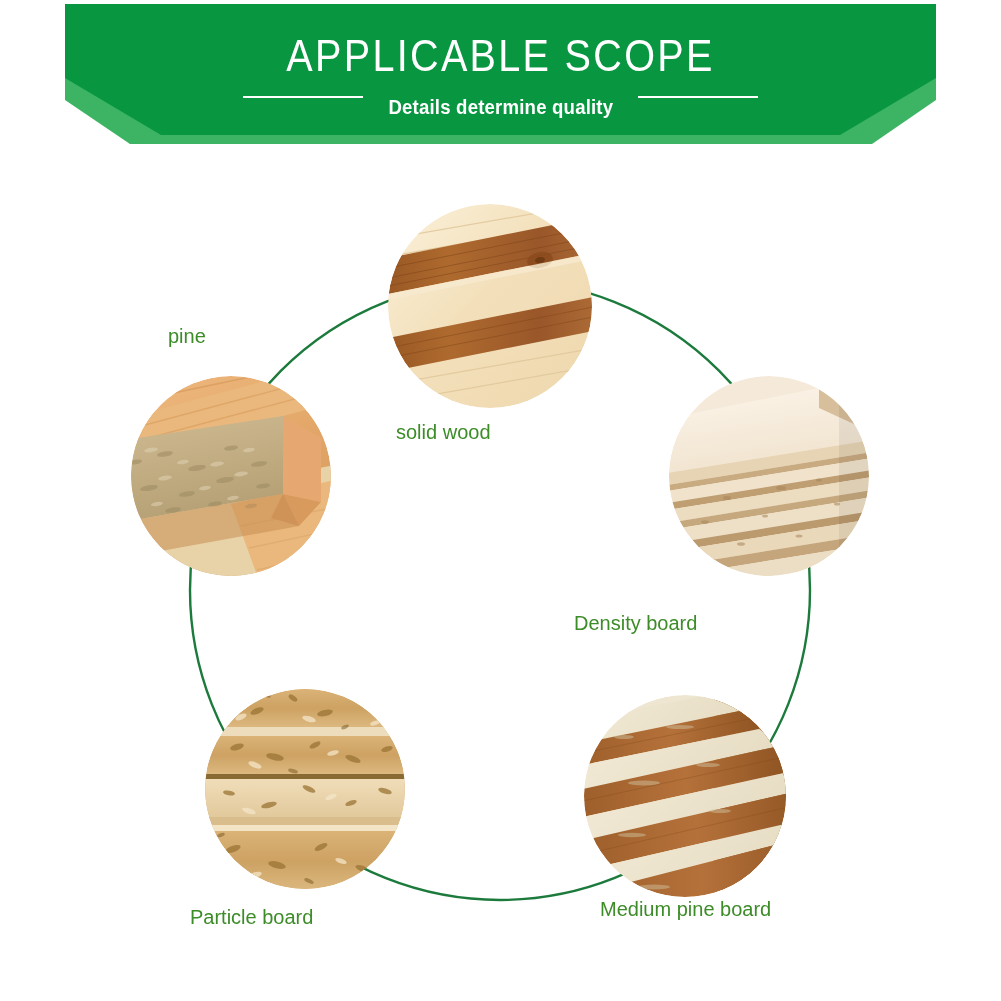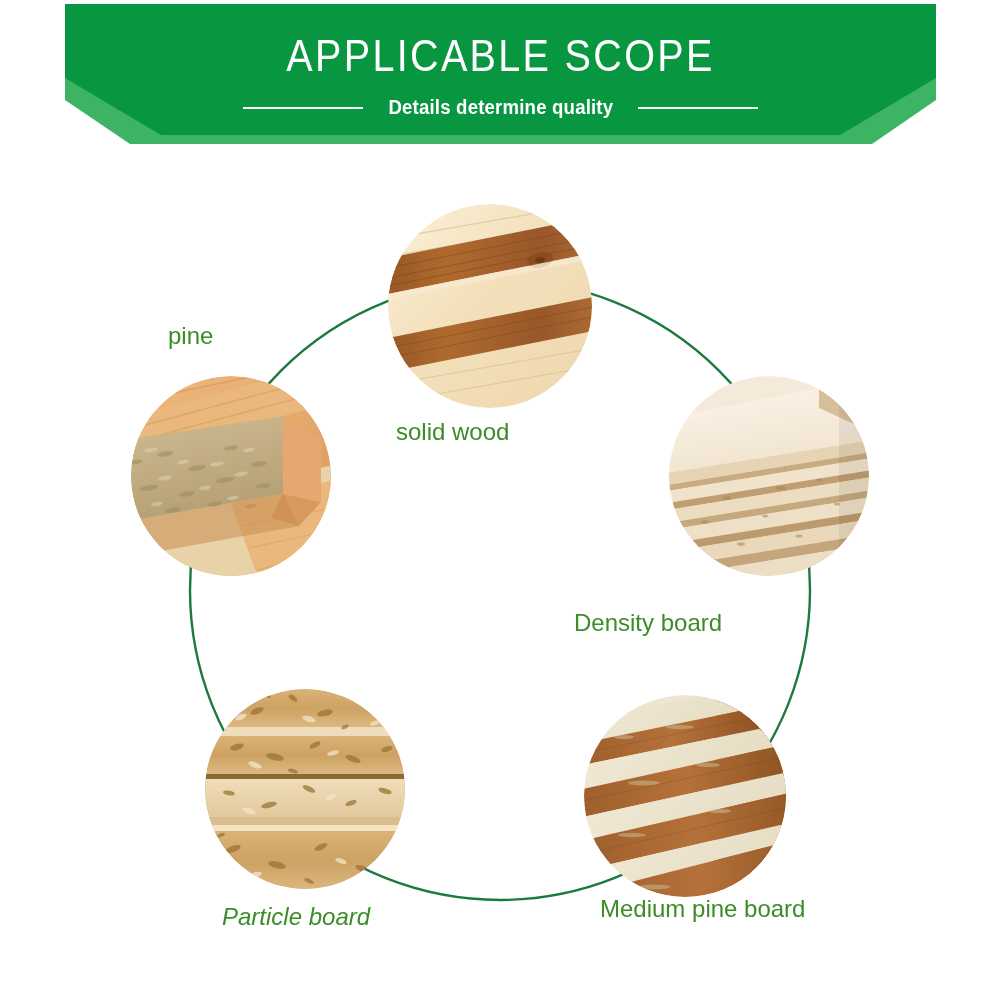--- a/index.html
+++ b/index.html
@@ -44,21 +44,21 @@
     transform-origin: center top;
     line-height: 52px;
     white-space: nowrap;
   }
   #header-subtitle-row {
     position: absolute;
     left: 0;
     top: 92px;
     width: 1001px;
     display: flex;
-    align-items: center;
+    align-items: flex-start;
     justify-content: center;
     gap: 17px;
   }
   .subtitle-rule {
     width: 120px;
     height: 2px;
     background: #ffffff;
     flex: none;
   }
   #header-subtitle {
@@ -92,38 +92,38 @@
   .node-photo {
     position: absolute;
     border-radius: 50%;
     overflow: hidden;
   }
   .node-photo svg { display: block; }
 
   .node-label {
     position: absolute;
     color: #3c8c28;
-    font-size: 24px;
+    font-size: 20px;
     font-weight: 400;
     white-space: nowrap;
     line-height: 32px;
   }
 
   
   #node-solid-wood .node-photo { left: 388px; top: 56px;  width: 204px; height: 204px; }
   #node-solid-wood .node-label { left: 396px; top: 268px; }
 
   #node-density-board .node-photo { left: 669px; top: 228px; width: 200px; height: 200px; }
   #node-density-board .node-label { left: 574px; top: 427px; margin-top: 32px; }
 
   #node-mdf .node-photo { left: 584px; top: 547px; width: 202px; height: 202px; }
   #node-mdf .node-label { left: 600px; top: 745px; }
 
   #node-particle-board .node-photo { left: 205px; top: 541px; width: 200px; height: 200px; }
-  #node-particle-board .node-label { left: 222px; top: 753px; font-style: italic; }
+  #node-particle-board .node-label { left: 190px; top: 753px; }
 
   #node-pine .node-photo { left: 131px; top: 228px; width: 200px; height: 200px; }
   #node-pine .node-label { left: 168px; top: 172px; }
 </style>
 </head>
 <body>
 
 <div id="header-banner">
 
   <svg width="1001" height="148" viewBox="0 0 1001 148">

